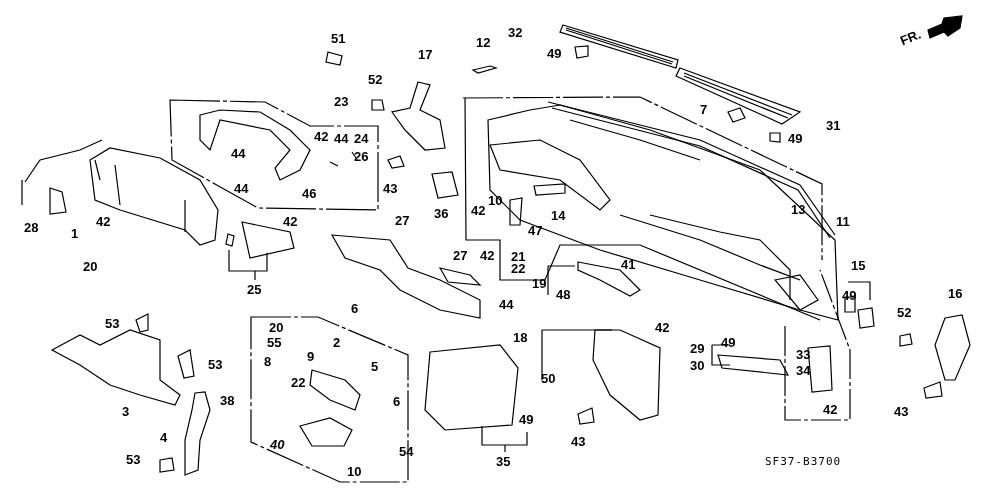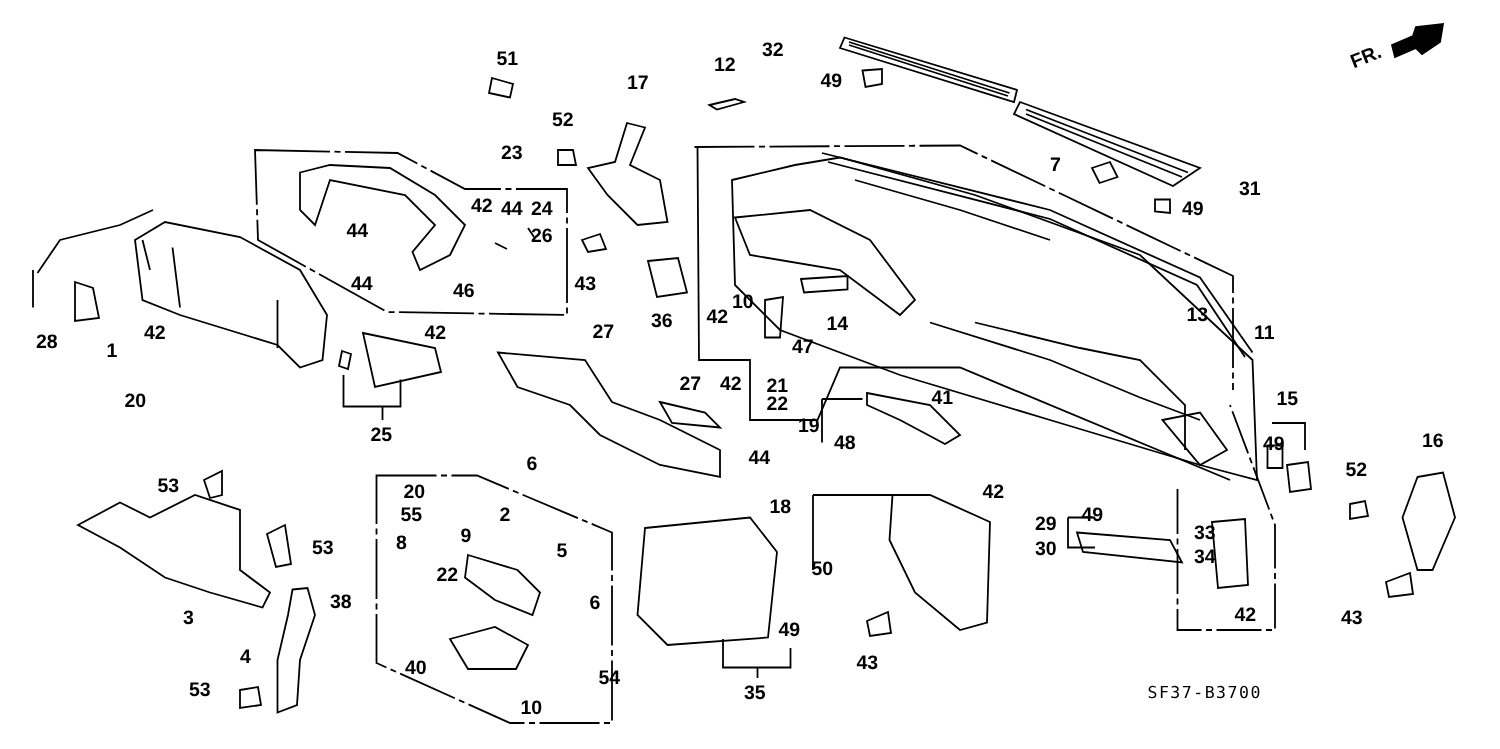--- a/index.html
+++ b/index.html
@@ -172,21 +172,21 @@
 <div class="lbl" style="left:126px;top:453px;">53</div>
 <div class="lbl" style="left:269px;top:321px;">20</div>
 <div class="lbl" style="left:267px;top:336px;">55</div>
 <div class="lbl" style="left:333px;top:336px;">2</div>
 <div class="lbl" style="left:307px;top:350px;">9</div>
 <div class="lbl" style="left:264px;top:355px;">8</div>
 <div class="lbl" style="left:371px;top:360px;">5</div>
 <div class="lbl" style="left:291px;top:376px;">22</div>
 <div class="lbl" style="left:220px;top:394px;">38</div>
 <div class="lbl" style="left:393px;top:395px;">6</div>
-<div class="lbl" style="left:270px;top:438px;">40</div>
+<div class="lbl" style="left:270px;top:438px;font-style:italic;">40</div>
 <div class="lbl" style="left:387px;top:445px;margin-left:12px;">54</div>
 <div class="lbl" style="left:347px;top:465px;">10</div>
 <div class="lbl" style="left:513px;top:331px;">18</div>
 <div class="lbl" style="left:655px;top:321px;">42</div>
 <div class="lbl" style="left:541px;top:372px;">50</div>
 <div class="lbl" style="left:571px;top:435px;">43</div>
 <div class="lbl" style="left:519px;top:413px;">49</div>
 <div class="lbl" style="left:496px;top:455px;">35</div>
 <div class="lbl" style="left:690px;top:342px;">29</div>
 <div class="lbl" style="left:690px;top:359px;">30</div>

